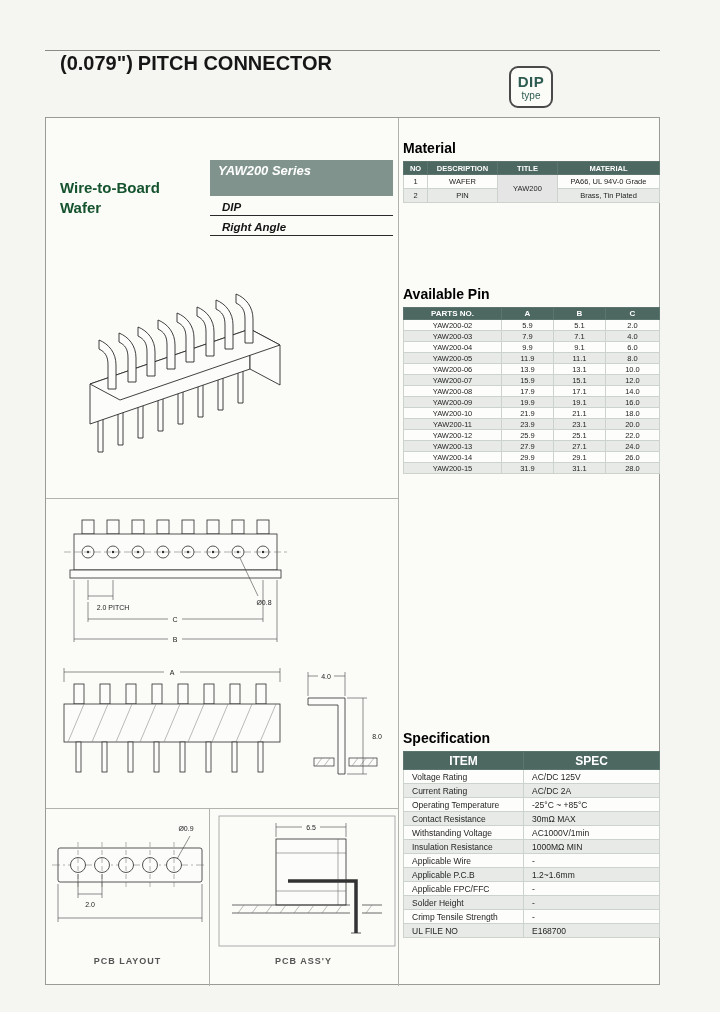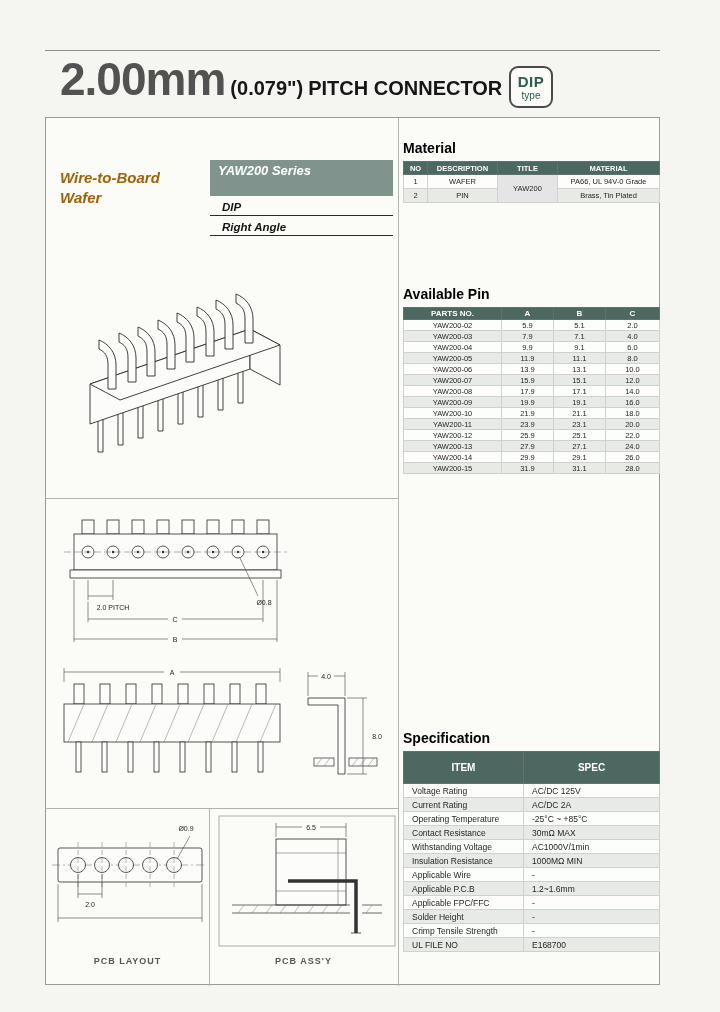--- a/index.html
+++ b/index.html
@@ -7,48 +7,47 @@
   body{background:#f5f5f1;font-family:"Liberation Sans",sans-serif;position:relative;overflow:hidden;color:#1a1a1a}
   .rule{position:absolute;left:45px;width:615px;height:1px;background:#8a8a86}
   .header{position:absolute;left:60px;top:52px;display:flex;align-items:baseline;gap:5px;white-space:nowrap}
   .t-big{font-size:46px;font-weight:bold;color:#525252;letter-spacing:-1px}
   .t-sub{font-size:20px;font-weight:bold;color:#161616}
   .badge{position:absolute;left:509px;top:66px;width:44px;height:42px;border:2px solid #4a4a4a;border-radius:9px;display:flex;flex-direction:column;align-items:center;justify-content:center;line-height:1;background:#fbfbf8}
   .badge-dip{font-size:15px;font-weight:bold;color:#2e5c50;letter-spacing:.5px}
   .badge-type{font-size:10px;color:#2e5c50;margin-top:2px}
   .frame{position:absolute;left:45px;top:117px;width:615px;height:868px;border:1px solid #9a9a96;background:#fbfbf8}
   .vdiv,.hdiv{position:absolute;background:#b3b3ae}
-  .family{position:absolute;left:14px;top:50px;font-size:15px;font-weight:bold;font-style:italic;color:#a16207;line-height:1.3}
+  .family{position:absolute;left:14px;top:60px;font-size:15px;font-weight:bold;color:#14532d;line-height:1.3}
   .series-box{position:absolute;left:164px;top:42px;width:183px}
   .series-head{height:36px;background:#80948d;color:#fff;font-style:italic;font-weight:bold;font-size:13px;padding:3px 0 0 8px}
   .series-row{height:20px;border-bottom:1.5px solid #2a2a2a;font-style:italic;font-weight:bold;font-size:11.5px;padding:5px 0 0 12px;color:#141414}
   .drw{position:absolute}
   svg text{font-family:"Liberation Sans",sans-serif;font-size:7px;fill:#222;text-anchor:middle}
   .caption{position:absolute;top:838px;font-size:9px;font-weight:bold;color:#555;letter-spacing:1px;text-align:center}
   .rcol-block{position:absolute;left:357px;width:256px}
   .rcol-heading{font-size:14px;font-weight:bold;color:#000;margin-bottom:5px}
   table{border-collapse:collapse;width:256px;table-layout:fixed;border:1px solid #8b958f}
   th{background:#4d6761;color:#fff;font-weight:bold;border:1px solid #5d756f;}
   td{border:1px solid #ccd2cc;background:#fdfdfb;text-align:center;color:#252525;overflow:hidden;white-space:nowrap}
   tbody tr:nth-child(even) td{background:#e7eae6}
   .mat th{font-size:7.5px;height:13px}
   .mat td{font-size:7.5px;height:14px;padding:1px 2px}
   .mat .title-cell{background:#e5e5e5}
   .ap th{font-size:8px;height:12px}
   .ap td{font-size:7.5px;height:11px;padding:0 2px}
-  .spec th{font-size:10px;height:32px}
+  .spec th{font-size:12px;height:18px}
   .spec td{font-size:8.5px;height:14px;padding:1px 8px;text-align:left}
 </style>
 </head>
 <body>
 
 <div class="rule" style="top:50px"></div>
 
 <div class="header">
-  <span class="t-big">2.00mm</span>
   <span class="t-sub">(0.079")</span>
   <span class="t-sub">PITCH CONNECTOR</span>
 </div>
 
 <div class="badge">
   <span class="badge-dip">DIP</span>
   <span class="badge-type">type</span>
 </div>
 
 <div class="frame">

